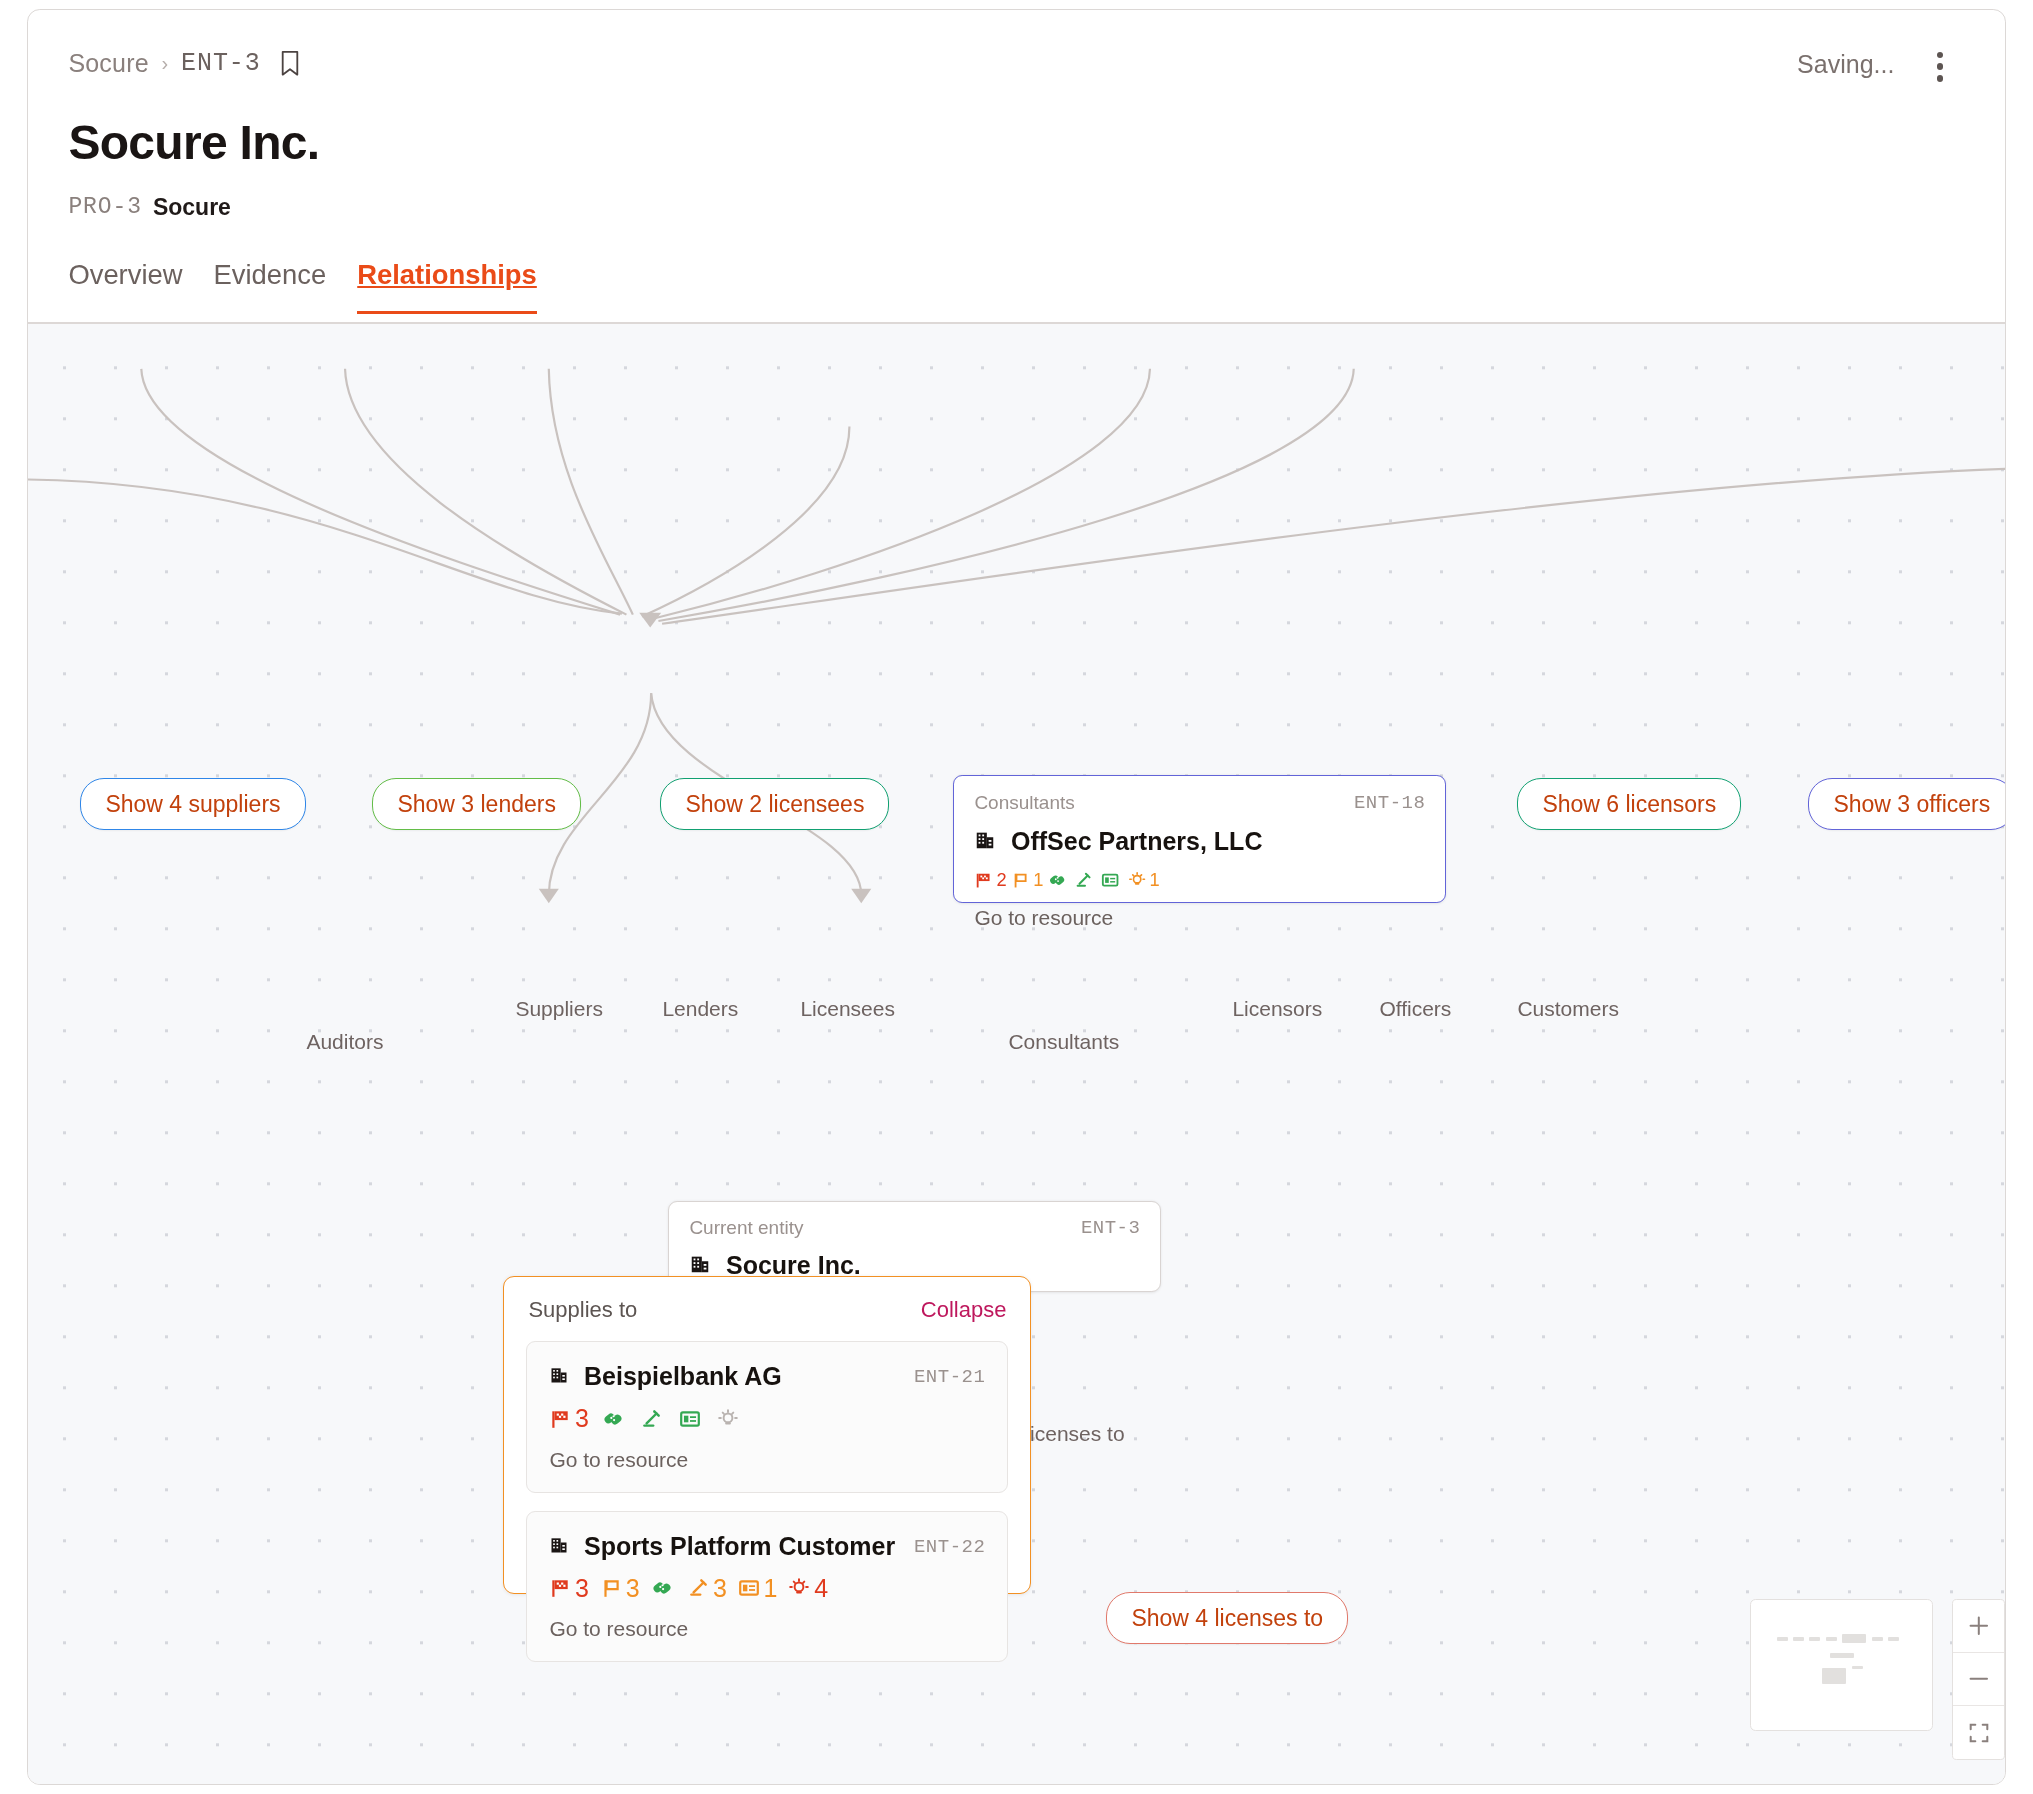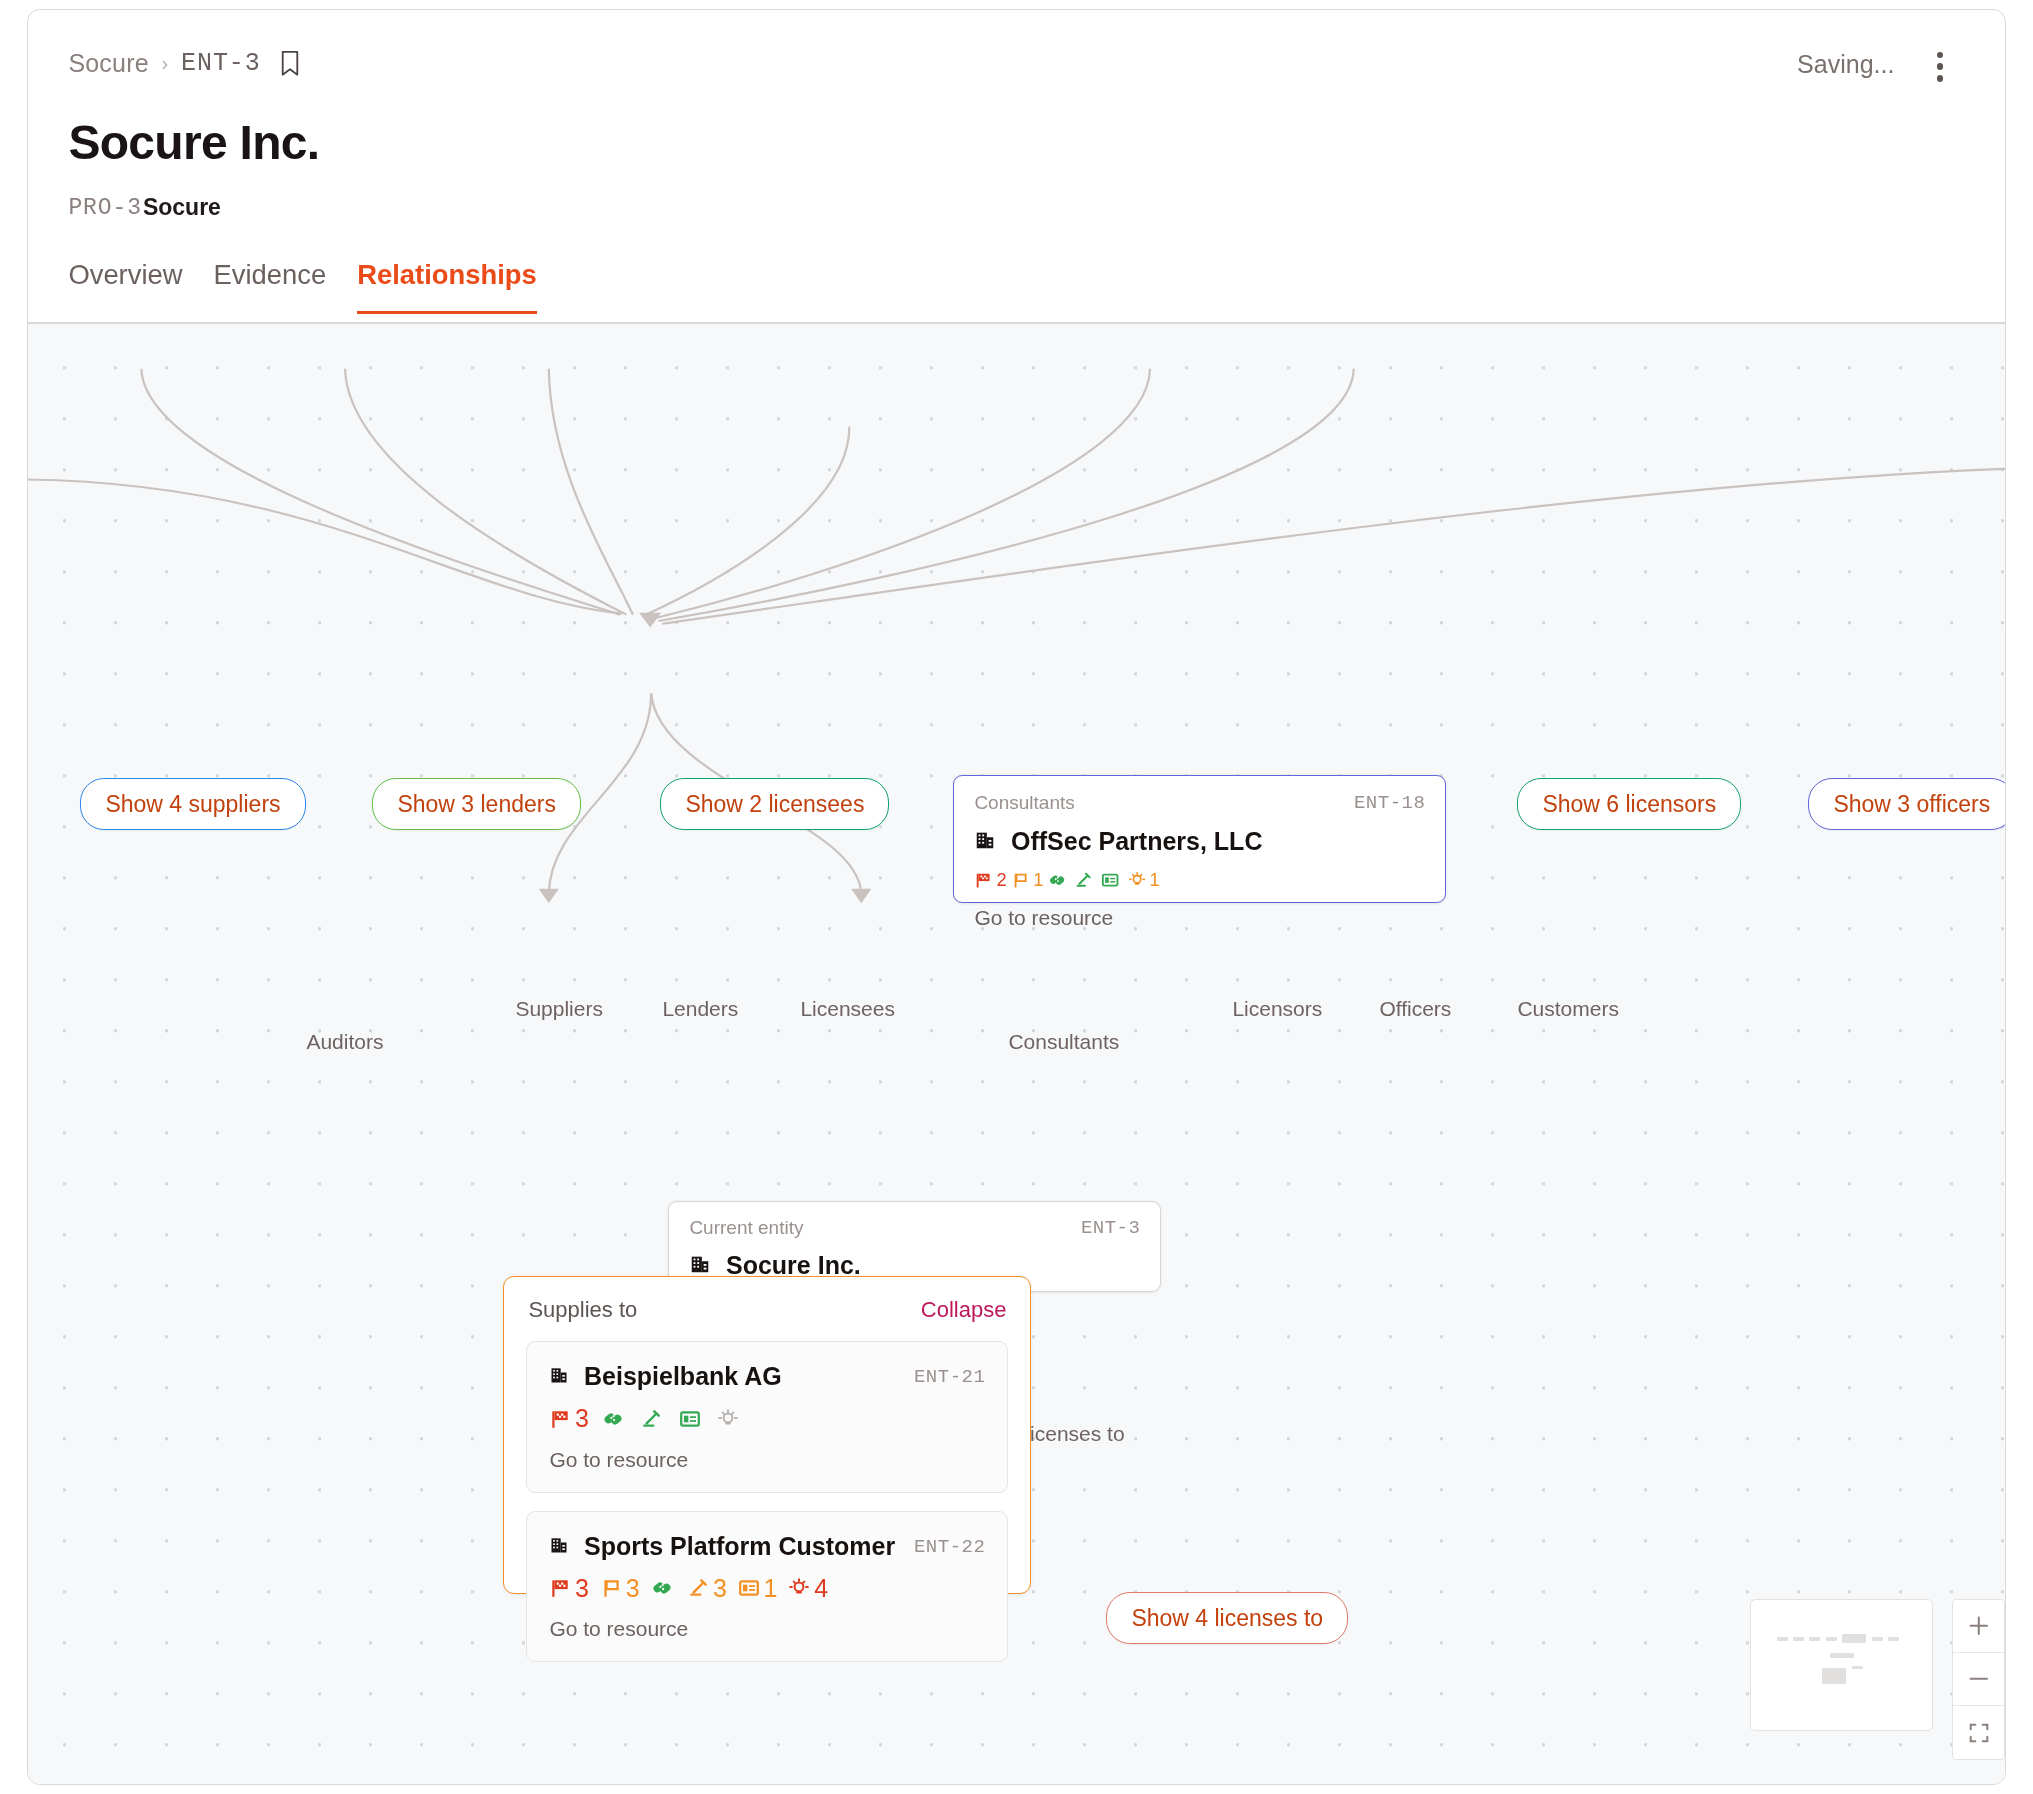--- a/index.html
+++ b/index.html
@@ -20,26 +20,26 @@
   }
 
   
   .hdr { position: relative; padding: 37px 40px 0 40px; height: 314px; }
   .breadcrumb { display: flex; align-items: center; gap: 12.8px; height: 33px; }
   .bc-link { font-size: 25px; color: #8a807d; letter-spacing: 0.2px; }
   .bc-sep { font-size: 20px; color: #b5adaa; }
   .bc-id { font-size: 25px; color: #6b615e; font-family: "Liberation Mono", monospace; letter-spacing: 0.9px; }
   .bookmark-ic { margin-left: 5.5px; display:inline-flex; }
   .page-title { font-size: 48px; font-weight: 700; color: #1a1514; letter-spacing: -0.7px; margin-top: 35px; }
-  .sub { margin-top: 24px; display:flex; align-items:center; gap: 1px; }
+  .sub { margin-top: 24px; display:flex; align-items:flex-start; gap: 11px; }
   .sub-id { font-size: 23px; color: #8a807d; font-family: "Liberation Mono", monospace; letter-spacing: 0.9px; }
   .sub-name { font-size: 23px; color: #201a19; font-weight: 700; }
   .tabs { margin-top: 38px; display: flex; gap: 31px; }
   .tab { font-size: 27.4px; color: #6b615e; padding-bottom: 20px; cursor: pointer; }
-  .tab.active { color: #ea4b18; font-weight: 600; border-bottom: 3.7px solid #ea4b18; }
+  .tab.active { color: #ea4b18; font-weight: 600; border-bottom: 3.7px solid #ea4b18; text-decoration: underline; }
   .saving { position: absolute; right: 111px; top: 40px; font-size: 25px; color: #7a706d; text-align: right; }
   .kebab { position: absolute; right: 51px; top: 40px; width: 29px; height: 33px; cursor:pointer;
            display:flex; flex-direction:column; align-items:center; justify-content:center; gap:5.5px; }
   .kebab i { width: 6.4px; height: 6.4px; border-radius: 50%; background: #5d5552; display:block; }
   .hdr-rule { position:absolute; left:0; right:0; bottom:0; height:1.8px; background:#ddd8d6; }
 
   
   .canvas {
     position: absolute; left: 0; top: 314px;
     width: 1979px; height: 1462px;

